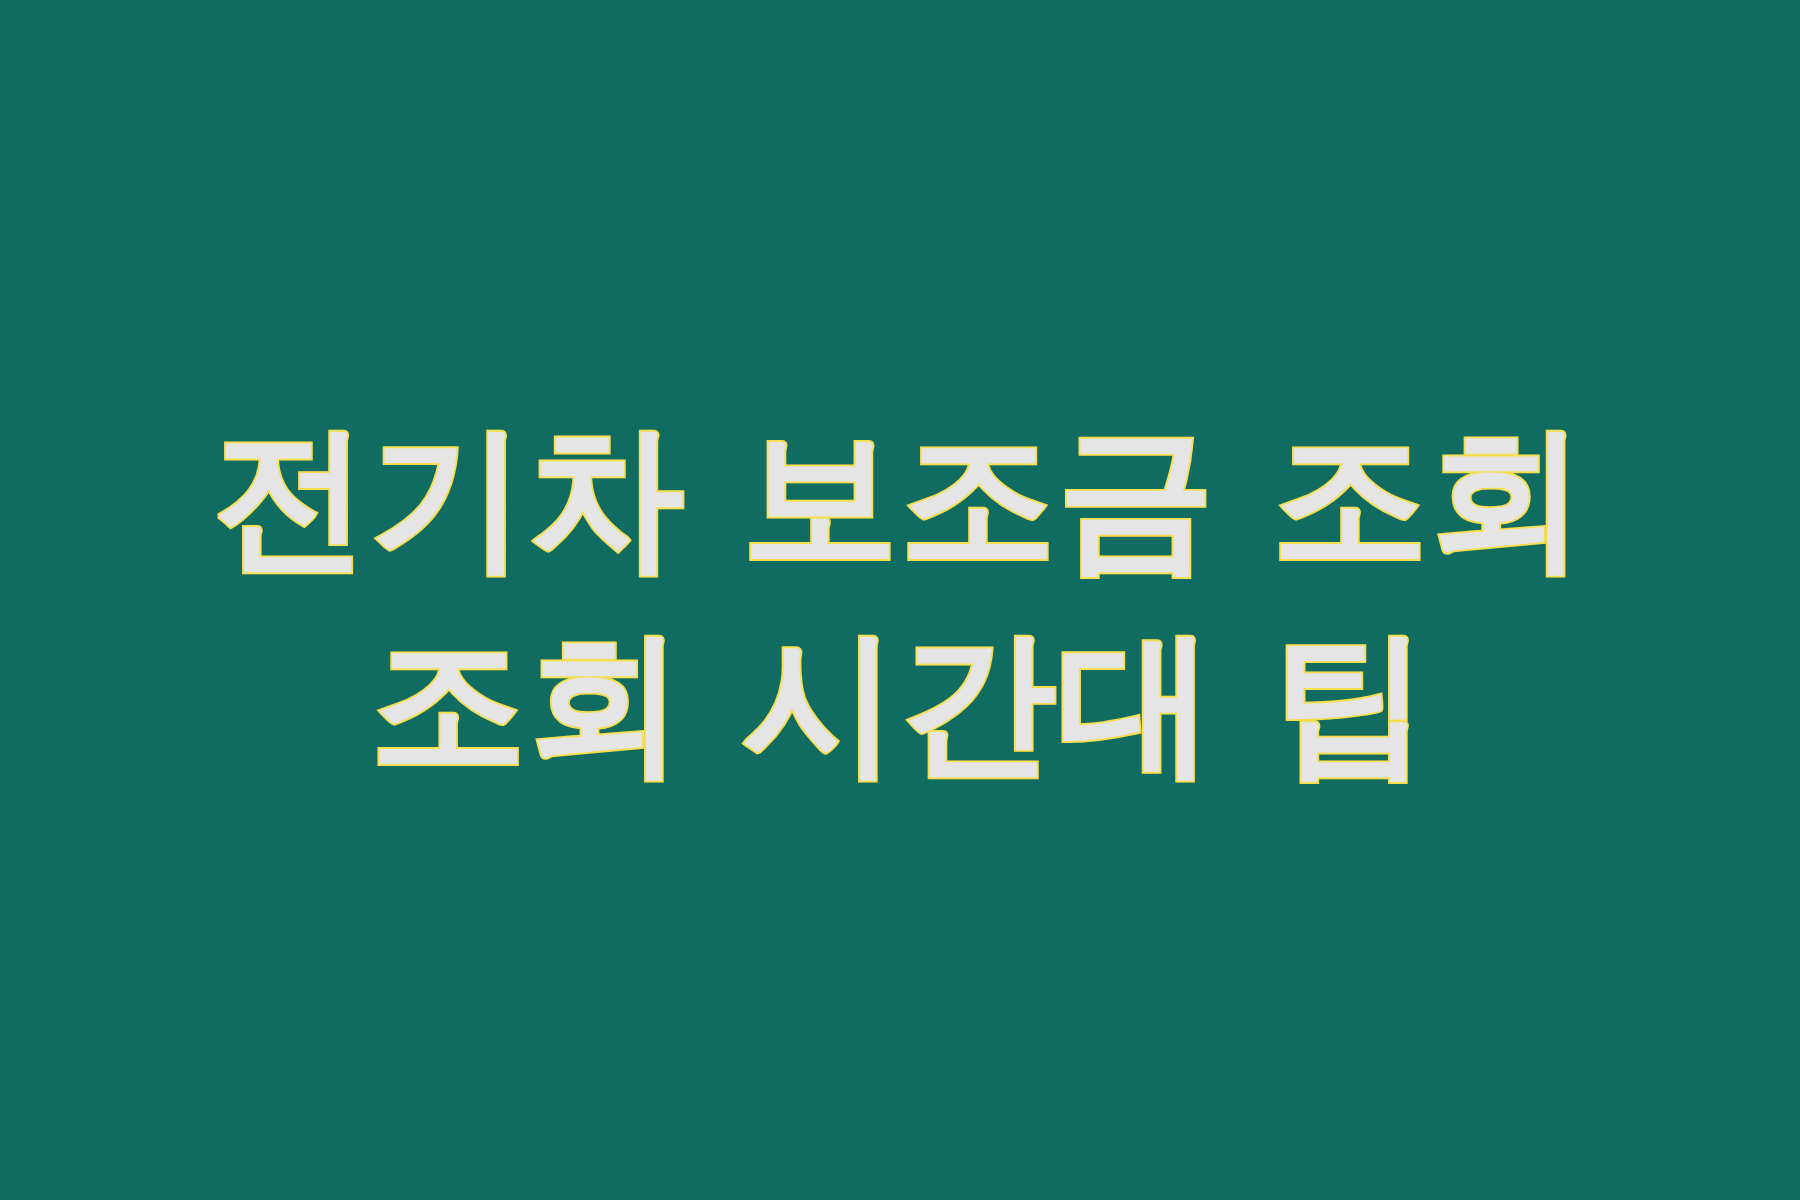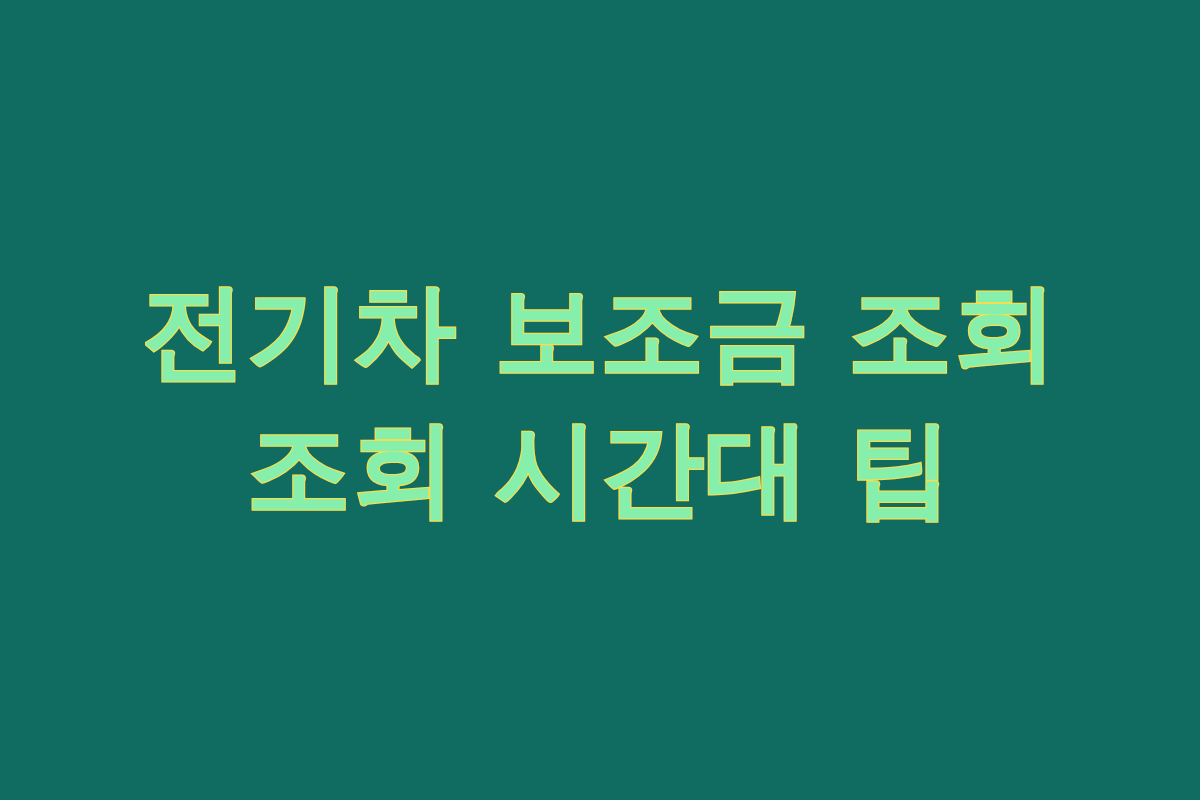--- a/index.html
+++ b/index.html
@@ -56,16 +56,16 @@
       0 0 2px rgba(247, 223, 80, 0.55);
   }
 </style>
 </head>
 <body>
 
 <div class="banner" style="background-color: rgb(16, 107, 97);">
 
   <div class="title-block">
 
-    <h1 class="banner-title" style="color: #86efac; -webkit-text-stroke: 2.5px rgb(247, 223, 80);">전기차 보조금 조회 조회 시간대 팁</h1>
+    <h1 class="banner-title" style="color: #e5e5e5; -webkit-text-stroke: 2.5px rgb(247, 223, 80);">전기차 보조금 조회 조회 시간대 팁</h1>
 
   </div>
 </div>
 
 </body></html>

